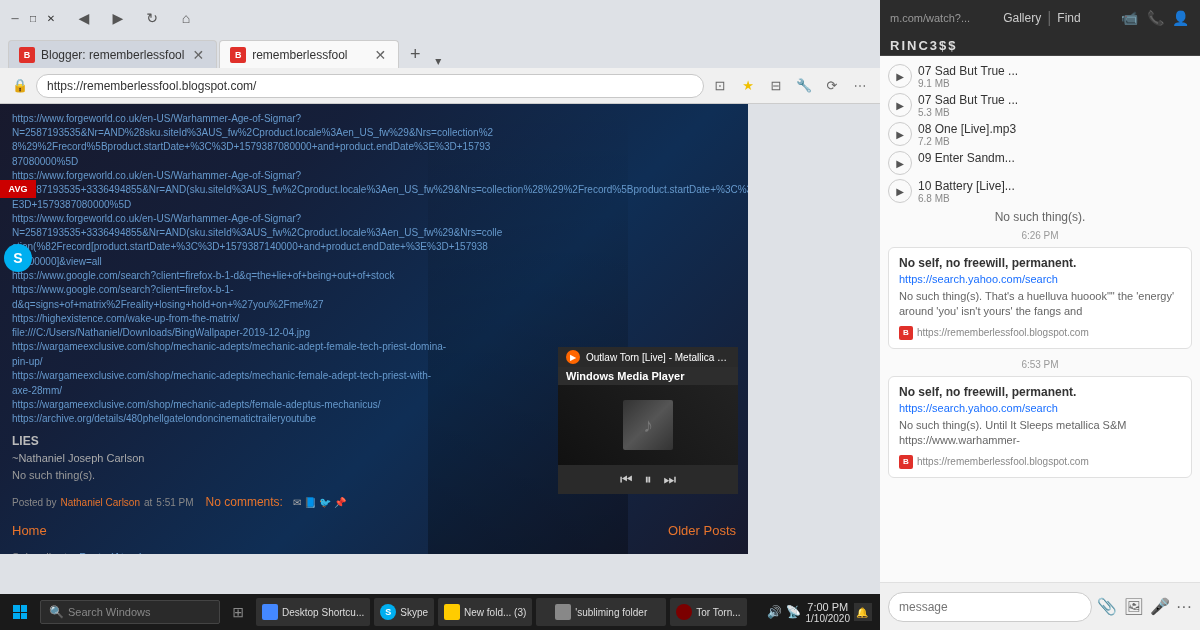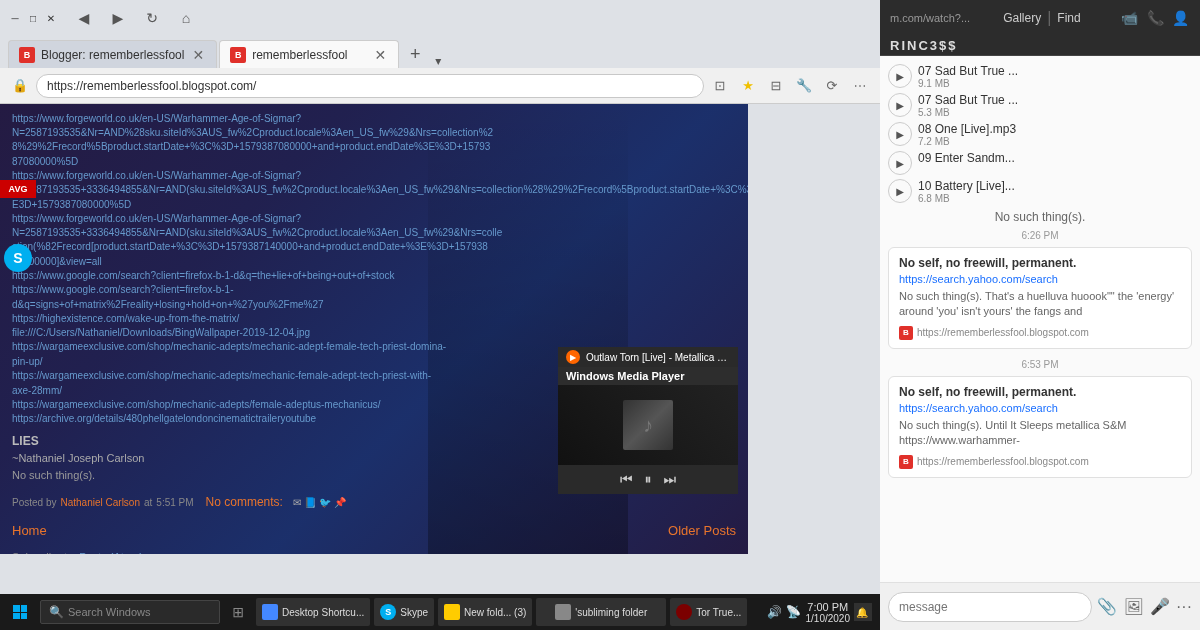--- a/index.html
+++ b/index.html
@@ -91,21 +91,21 @@
       <input class="address-input" value="https://rememberlessfool.blogspot.com/" readonly="" style="">
 
       <div class="addr-icon">⊡</div>
       <div class="addr-icon" style="color:#f0c000;">★</div>
       <div class="addr-icon">⊟</div>
       <div class="addr-icon">🔧</div>
       <div class="addr-icon">⟳</div>
       <div class="addr-icon">⋯</div>
     </div>
 
-    <div style="position:relative; width:748px; height:450px; overflow:hidden; background:#4c1d95;">
+    <div style="position:relative; width:748px; height:450px; overflow:hidden; background:#0f172a;">
 
       <div style="position:absolute; inset:0; background: linear-gradient(135deg, #1a1a2e 0%, #16213e 30%, #0f3460 60%, #1a1a2e 100%); opacity:0.8;"></div>
 
       <div style="position:absolute; right:120px; top:0; bottom:0; width:200px; background: linear-gradient(to bottom, transparent, rgba(0,0,0,0.5)); opacity:0.6;"></div>
 
       <div class="blog-content" style="position:relative; z-index:2; overflow:hidden;">
 
         <a style="color:#6699cc; font-size:10px; display:block; line-height:1.4;">https://www.forgeworld.co.uk/en-US/Warhammer-Age-of-Sigmar?</a>
         <a style="color:#6699cc; font-size:10px; display:block; line-height:1.4;">N=2587193535&amp;Nr=AND%28sku.siteId%3AUS_fw%2Cproduct.locale%3Aen_US_fw%29&amp;Nrs=collection%2</a>
         <a style="color:#6699cc; font-size:10px; display:block; line-height:1.4;">8%29%2Frecord%5Bproduct.startDate+%3C%3D+1579387080000+and+product.endDate%3E%3D+15793</a>
@@ -323,21 +323,21 @@
     <div style="display:flex; align-items:center; background:rgba(255,255,255,0.1); border-radius:2px; padding:2px 6px; cursor:pointer; height:28px; gap:4px;">
       <div style="width:16px; height:16px; background:#ffcc00; border-radius:2px;"></div>
       <span style="color:#ddd; font-size:10px;">New fold... (3)</span>
     </div>
     <div style="display:flex; align-items:center; background:rgba(255,255,255,0.1); border-radius:2px; padding:2px 19px; cursor:pointer; height:28px; gap:4px;">
       <div style="width:16px; height:16px; background:#888; border-radius:2px;"></div>
       <span style="color:#ddd; font-size:10px;">'subliming folder</span>
     </div>
     <div style="display:flex; align-items:center; background:rgba(255,255,255,0.1); border-radius:2px; padding:2px 6px; cursor:pointer; height:28px; gap:4px;">
       <div style="width:16px; height:16px; background:#7b0000; border-radius:50%;"></div>
-      <span style="color:#ddd; font-size:10px;">Tor True...</span>
+      <span style="color:#ddd; font-size:10px;">Tor Torn...</span>
     </div>
 
     <div style="margin-left:auto; display:flex; align-items:center; gap:4px; padding-right:4px;">
 
       <span style="color:#aaa; font-size:12px;">🔊</span>
       <span style="color:#aaa; font-size:12px;">📡</span>
 
       <div style="color:#ddd; font-size:11px; text-align:center;">
         <div>7:00 PM</div>
         <div style="font-size:10px;">1/10/2020</div>

